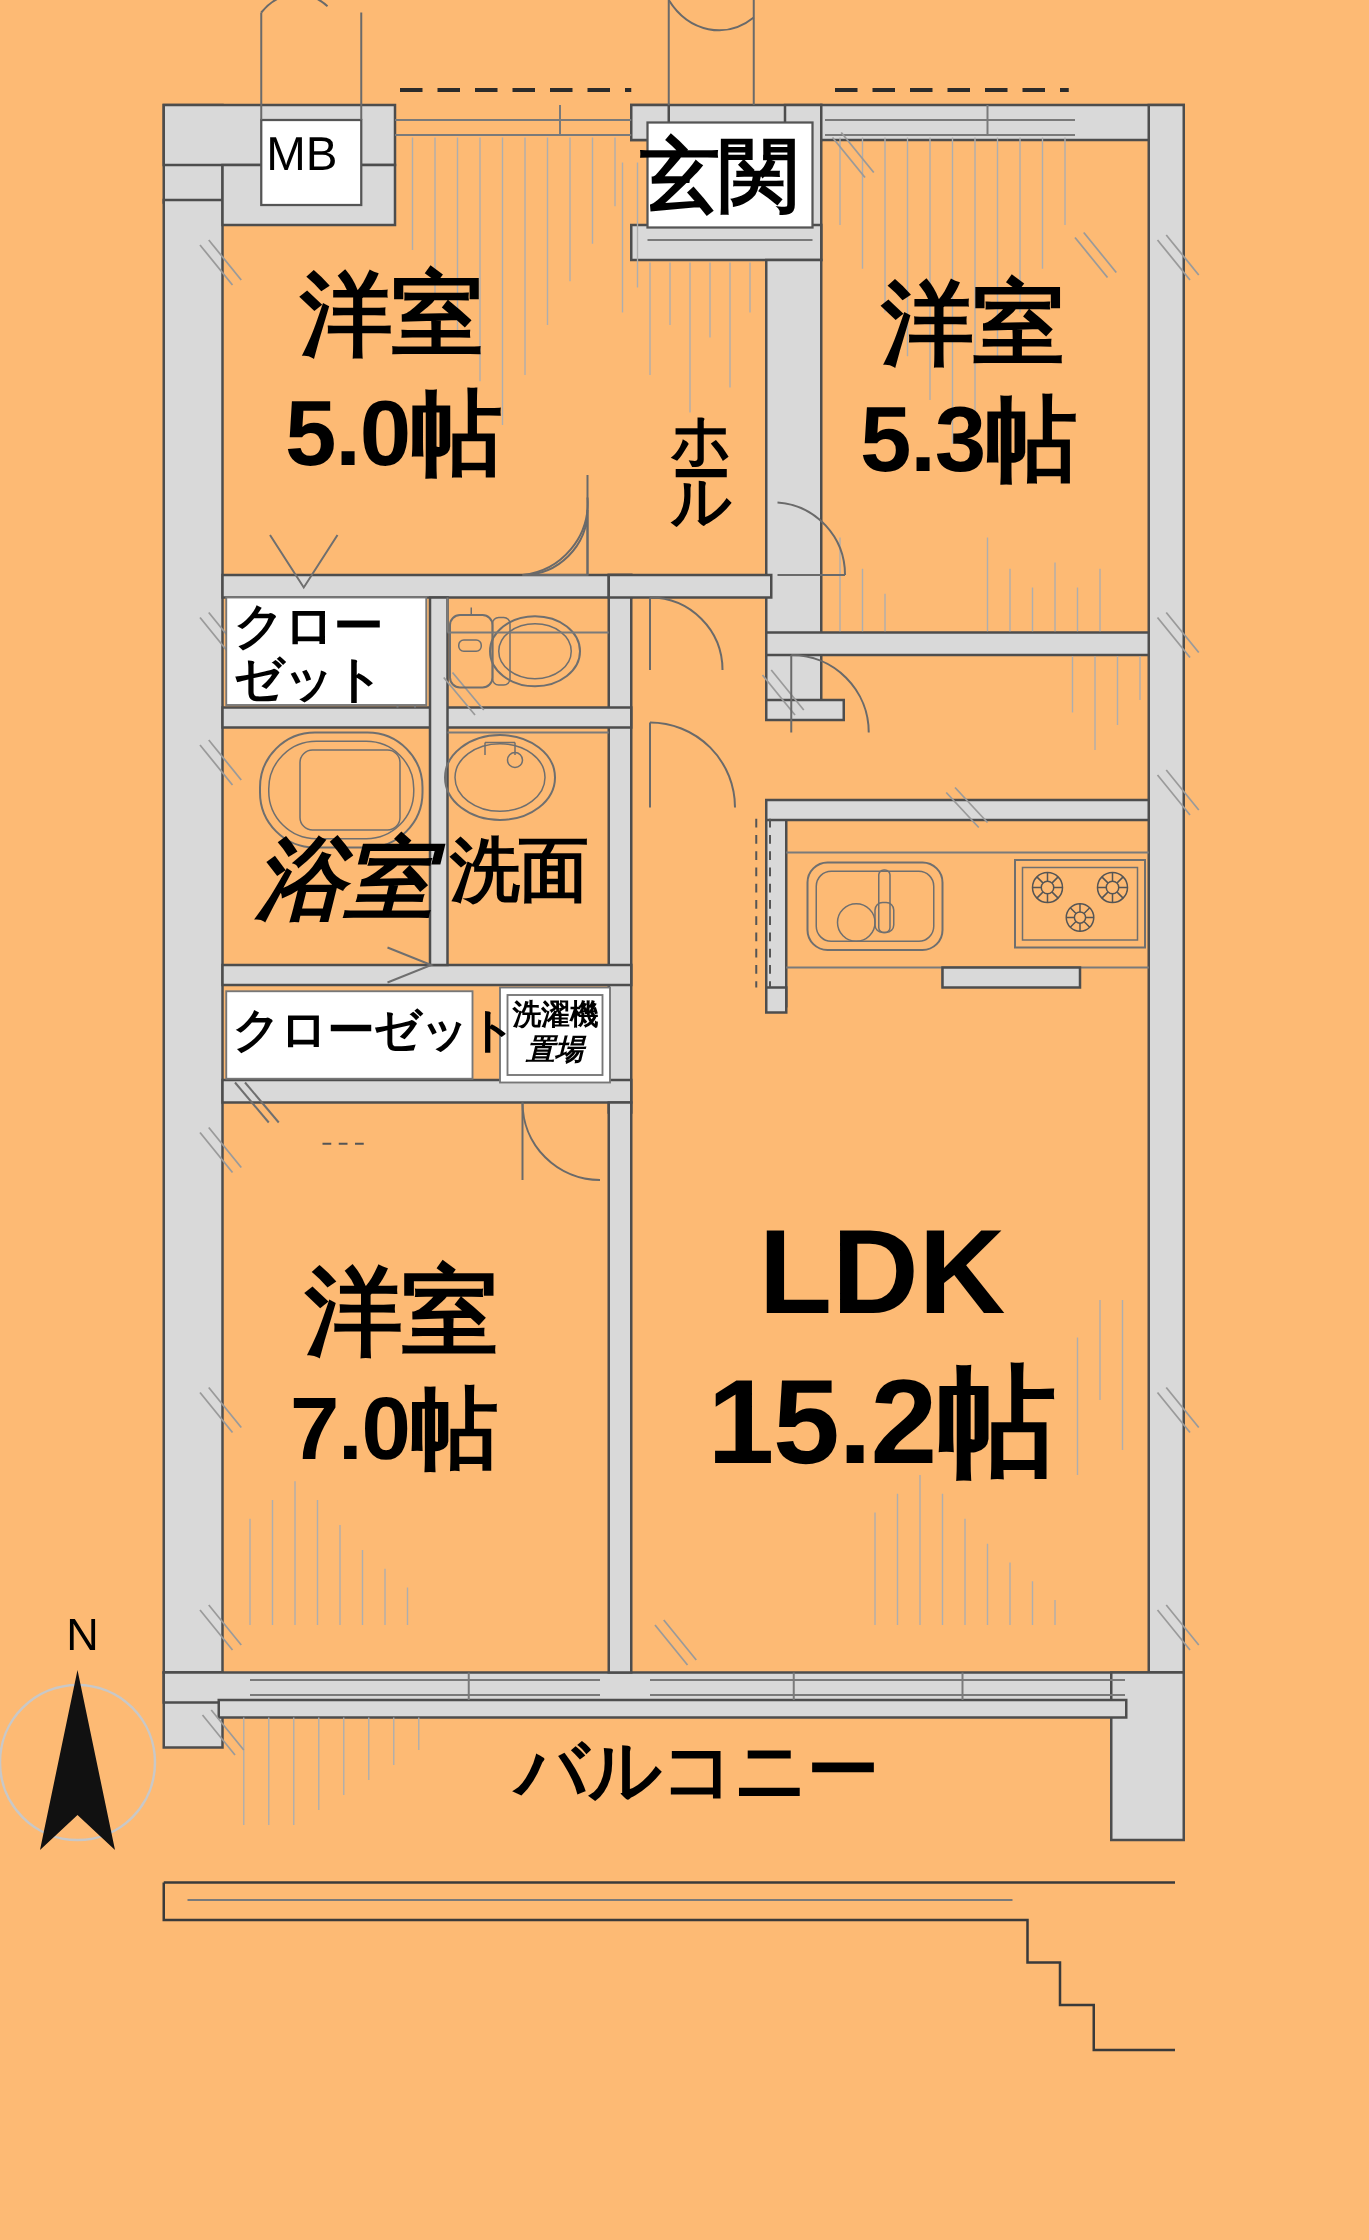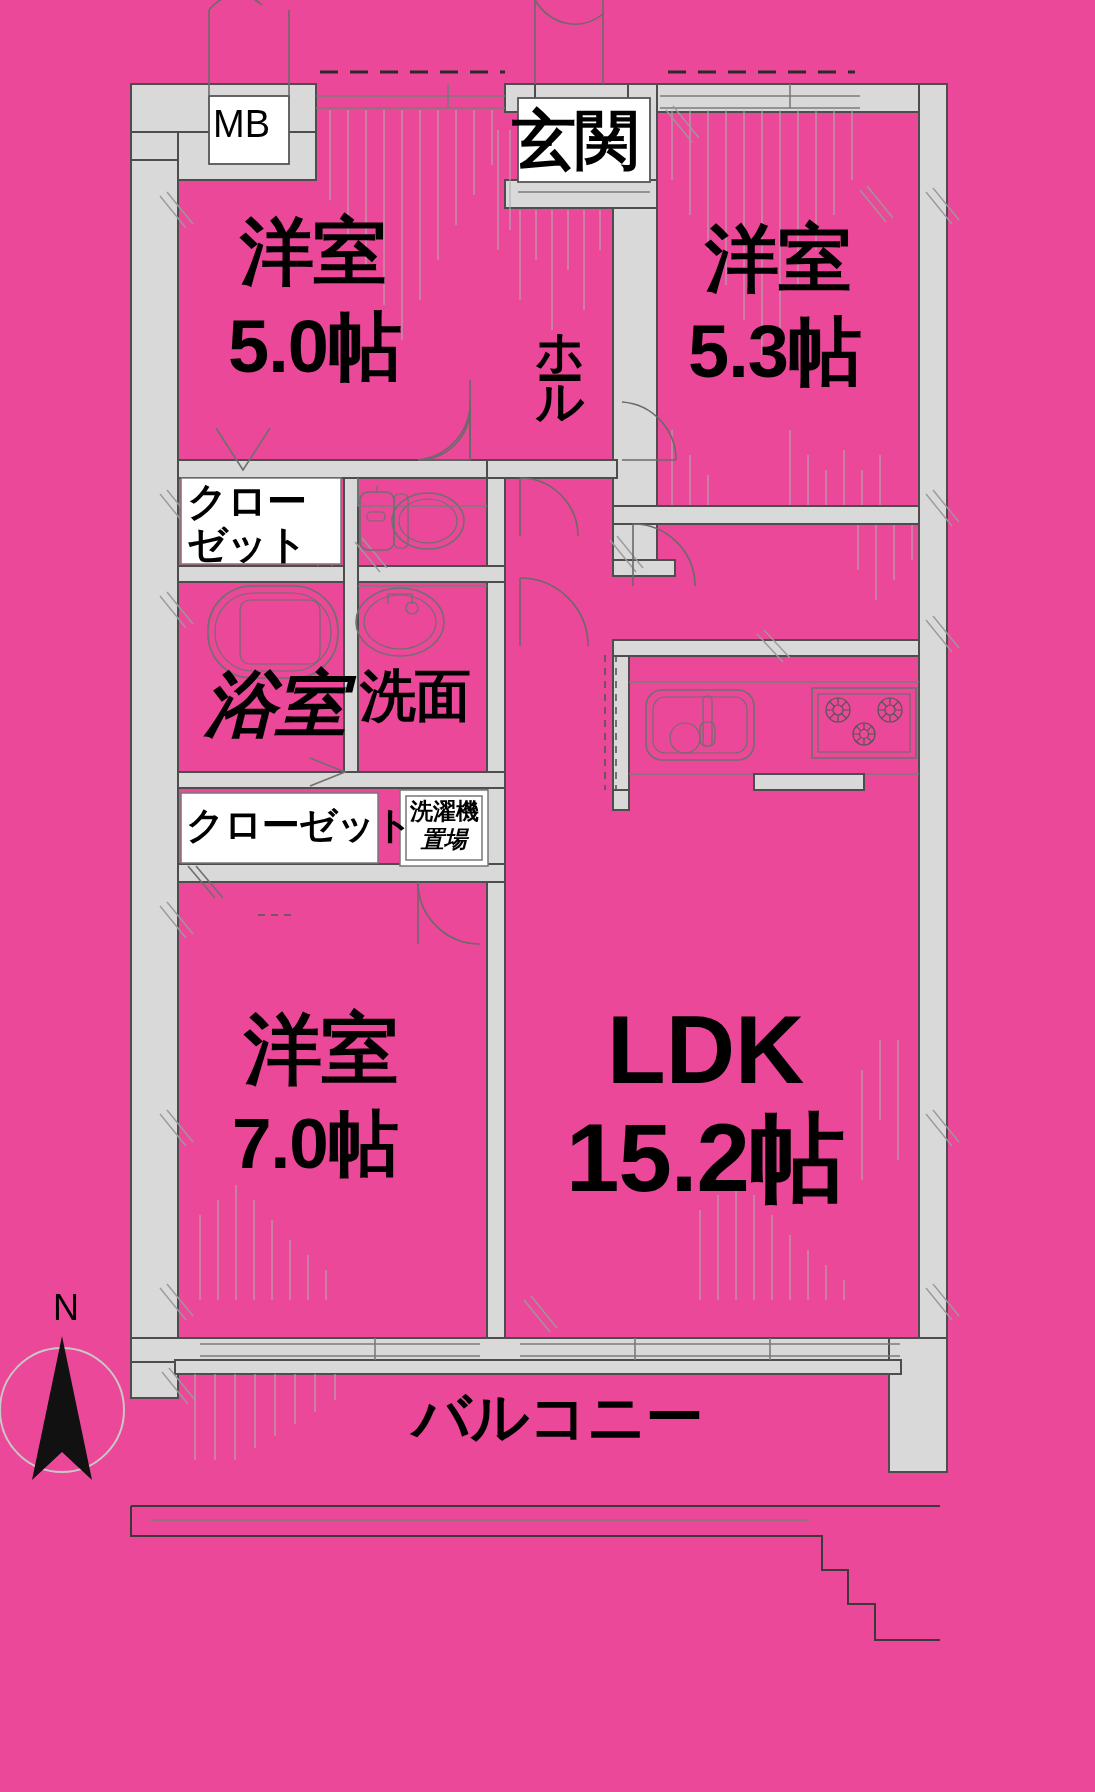--- a/index.html
+++ b/index.html
@@ -1,17 +1,17 @@
 <!DOCTYPE html>
 <html><head>
 <meta charset="utf-8">
 <style>
   html,body{margin:0;padding:0;background:#ffffff;}
   body{font-family:"Liberation Sans","DejaVu Sans",sans-serif;}
-  #stage{position:relative;width:1095px;height:1792px;background:#ec4899;overflow:hidden;}
+  #stage{position:relative;width:1095px;height:1792px;background:#fdba74;overflow:hidden;}
   .lbl{position:absolute;color:#000;white-space:nowrap;line-height:1;}
   .room-name{font-weight:700;letter-spacing:-1px;}
   svg{position:absolute;left:0;top:0;}
   .wall{fill:#d9d9d9;stroke:#4d4d4d;stroke-width:2;}
   .thin{fill:none;stroke:#7a7a7a;stroke-width:1.6;}
   .thin2{fill:none;stroke:#9a9a9a;stroke-width:1.4;}
   .hair{fill:none;stroke:#aeaeae;stroke-width:1.1;}
   .box{fill:#ffffff;stroke:#555;stroke-width:1.8;}
   .boxw{fill:#ffffff;stroke:#777;stroke-width:1.5;}
   .dash{fill:none;stroke:#2b2b2b;stroke-width:3.2;stroke-dasharray:18 12;}
@@ -381,20 +381,20 @@
   <div class="lbl room-name" style="left:360px;top:668px;font-size:56px;">洗面</div>
 
   <div class="lbl room-name" style="left:186px;top:806px;font-size:38px;">クローゼット</div>
 
   <div class="lbl" style="left:410px;top:800px;font-size:23px;font-weight:600;">洗濯機</div>
   <div class="lbl" style="left:421px;top:828px;font-size:23px;font-weight:600;font-style:italic;">置場</div>
 
   <div class="lbl room-name" style="left:244px;top:1010px;font-size:78px;">洋室</div>
   <div class="lbl room-name" style="left:232px;top:1108px;font-size:71px;">7.0帖</div>
 
-  <div class="lbl room-name" style="left:607px;top:970px;font-size:96px;letter-spacing:0px;margin-top:32px;">LDK</div>
-  <div class="lbl room-name" style="left:566px;top:1090px;font-size:96px;margin-top:20px;">15.2帖</div>
+  <div class="lbl room-name" style="left:607px;top:970px;font-size:96px;letter-spacing:0px;">LDK</div>
+  <div class="lbl room-name" style="left:566px;top:1090px;font-size:96px;">15.2帖</div>
 
   <div class="lbl room-name" style="left:412px;top:1388px;font-size:58px;">バルコニー</div>
 
   <div class="lbl" style="left:53px;top:1290px;font-size:36px;">N</div>
 
 </div>
 
 </body></html>

